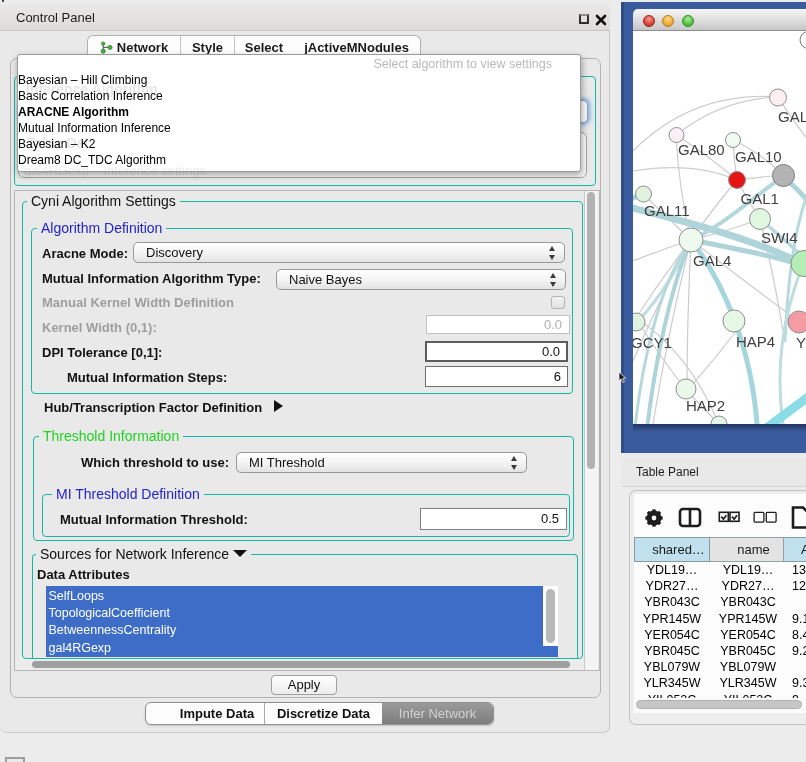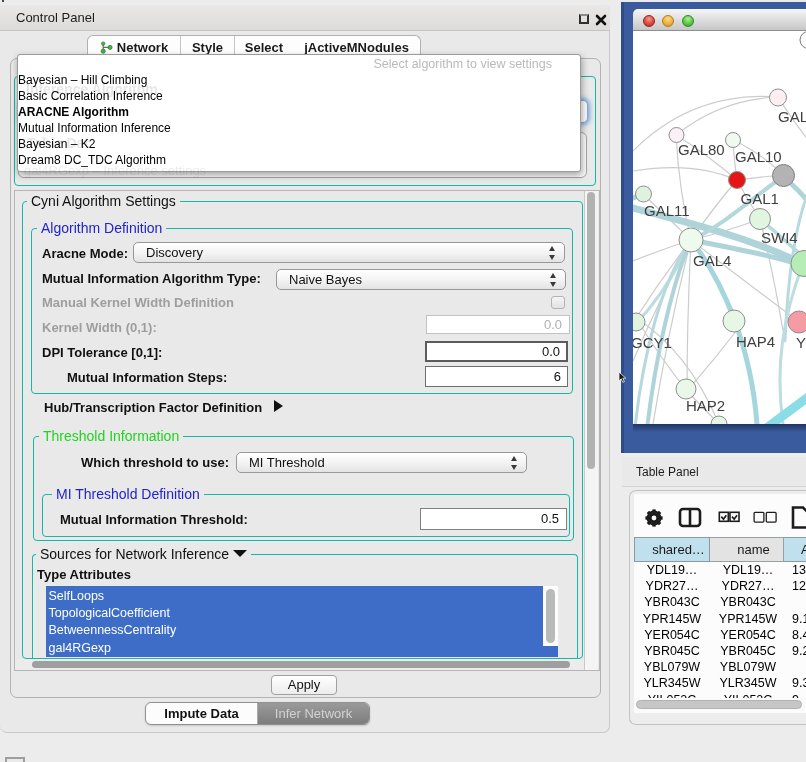--- a/index.html
+++ b/index.html
@@ -111,39 +111,40 @@
 
   <div class="group" style="left:42px;top:494px;width:528px;height:43px;">
     <span class="gtitle" style="left:9px;color:#2323cc;">MI Threshold Definition</span>
   </div>
   <div class="lbl" style="left:60px;top:512px;">Mutual Information Threshold:</div>
   <div class="field" style="left:420px;top:508px;width:147px;height:22px;border:1px solid #808080;line-height:20px;padding-right:7px;">0.5</div>
 
   <div class="group" style="left:32px;top:554px;width:546px;height:105px;border-bottom:none;border-radius:4px 4px 0 0;">
     <span class="gtitle" style="left:3px;color:#111;">Sources for Network Inference <span style="display:inline-block;vertical-align:2px;width:0;height:0;border-left:7px solid transparent;border-right:7px solid transparent;border-top:7px solid #111;"></span></span>
   </div>
-  <div class="lbl" style="left:37px;top:567px;">Type Attributes</div>
+  <div class="lbl" style="left:37px;top:567px;">Data Attributes</div>
   <div class="abs" style="left:46px;top:586px;width:512px;height:71px;background:#3d6dc7;color:#fff;font-size:12.5px;">
     <div class="abs" style="left:2.5px;top:3px;">SelfLoops</div>
     <div class="abs" style="left:2.5px;top:20px;">TopologicalCoefficient</div>
     <div class="abs" style="left:2.5px;top:37px;">BetweennessCentrality</div>
     <div class="abs" style="left:2.5px;top:55px;">gal4RGexp</div>
     <div class="abs" style="left:497px;top:0;width:15px;height:60px;background:#fdfdfd;">
       <div class="abs" style="left:3px;top:3px;width:9px;height:54px;background:#b9b9b9;border-radius:4.5px;"></div>
     </div>
   </div>
 
   <div class="abs" style="left:15px;top:659px;width:569px;height:11px;background:#ececec;"></div>
   <div class="abs" style="left:32px;top:661px;width:538px;height:7px;background:#9f9f9f;border-radius:3.5px;"></div>
 </div>
 
 <div class="abs" id="bottom" style="left:0;top:0;width:0;height:0;">
   <div class="abs" style="left:271px;top:675px;width:66px;height:20px;border:1px solid #a0a0a0;border-radius:4px;background:linear-gradient(#ffffff,#ececec);font-size:13px;color:#111;text-align:center;line-height:18px;">Apply</div>
   <div class="abs" style="left:145px;top:701.5px;height:23px;display:flex;border:1px solid #909090;border-radius:6px;overflow:hidden;background:#fcfcfc;font-size:13px;font-weight:bold;color:#111;box-shadow:0 1px 2px rgba(0,0,0,0.15);">
-    <div style="width:112px;display:flex;align-items:center;justify-content:center;border-right:1px solid #a8a8a8;">Impute Data</div>
+    <div style="width:95px;display:flex;align-items:center;justify-content:center;border-right:1px solid #a8a8a8;margin-left:24px;">Impute Data</div>
+    <div style="width:117px;display:flex;align-items:center;justify-content:center;">Discretize Data</div>
     <div style="width:111px;display:flex;align-items:center;justify-content:center;background:linear-gradient(#9a9a9a,#7d7d7d);color:#d2d2d2;font-weight:normal;">Infer Network</div>
   </div>
 </div>
 
 <div class="abs" id="netwin" style="left:621px;top:2px;width:185px;height:451px;background:#3a5b9d;border-left:3px solid #2e4c86;">
 
   <div class="abs" style="left:9px;top:7px;right:-1px;height:22px;background:linear-gradient(#f6f6f6,#c7c7c7);border-bottom:1px solid #8e8e8e;border-radius:5px 0 0 0;">
     <div class="abs" style="left:9.5px;top:6px;width:12px;height:12px;border-radius:50%;background:radial-gradient(circle at 50% 30%,#f09a93,#de4a3e 55%,#b02c22);border:0.5px solid #992018;"></div>
     <div class="abs" style="left:29px;top:6px;width:12px;height:12px;border-radius:50%;background:radial-gradient(circle at 50% 30%,#fbd98e,#f2b13c 55%,#cd8a1c);border:0.5px solid #b57d19;"></div>
     <div class="abs" style="left:48.5px;top:6px;width:12px;height:12px;border-radius:50%;background:radial-gradient(circle at 50% 30%,#b2e9a0,#59c946 55%,#319c25);border:0.5px solid #2e8c1f;"></div>

